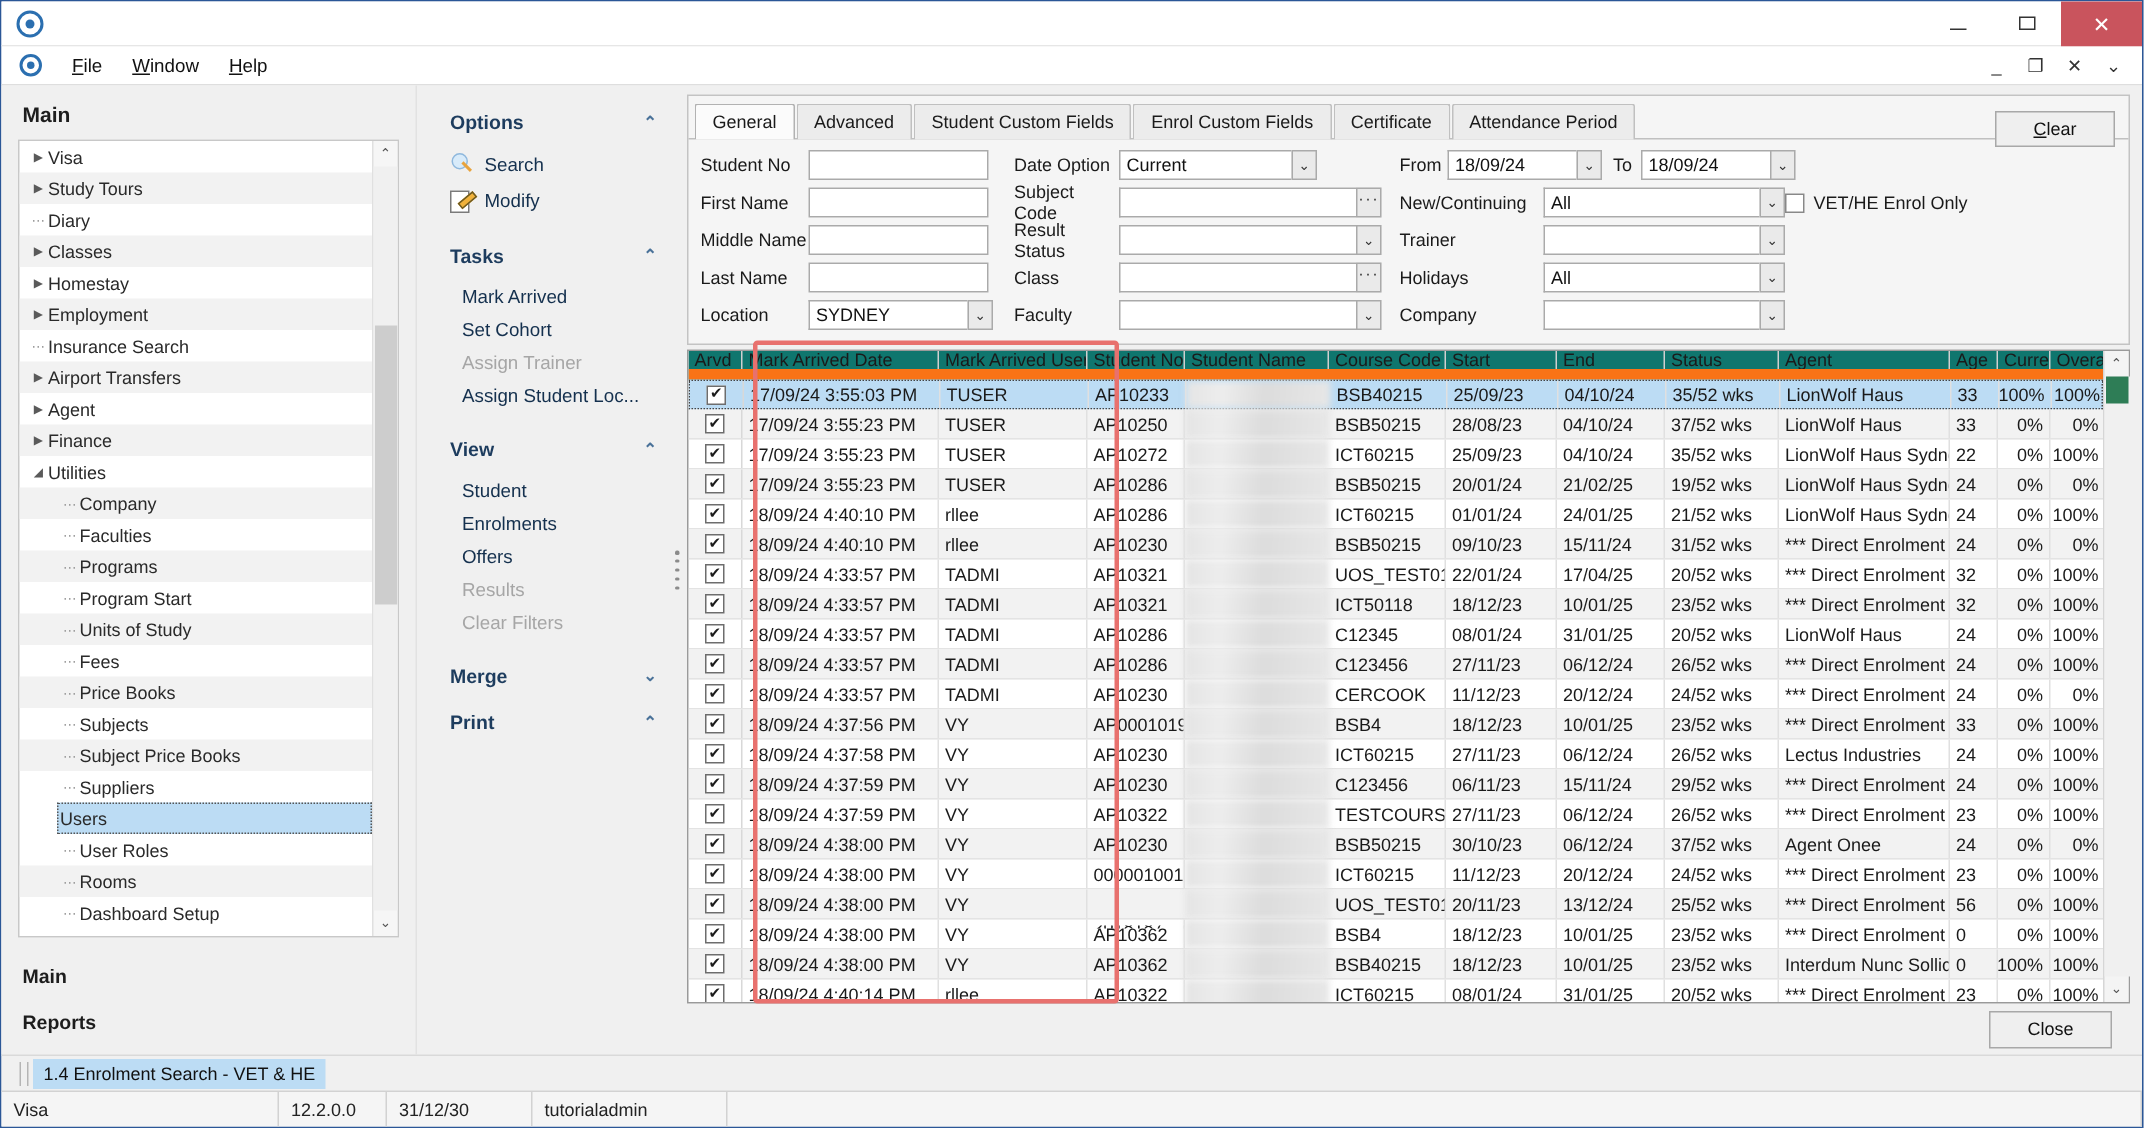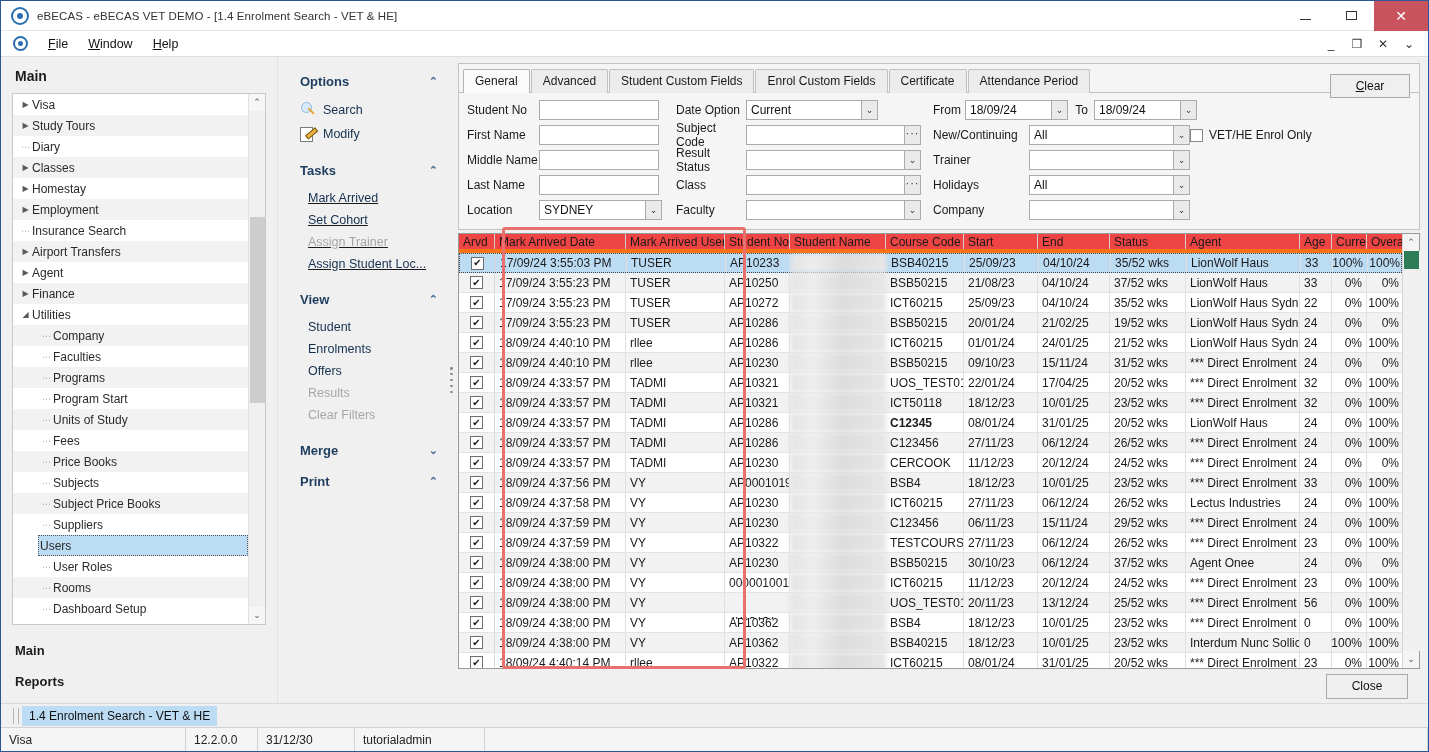--- a/index.html
+++ b/index.html
@@ -164,21 +164,21 @@
   .chk { width:13px; height:13px; border:1px solid #888; background:#fff; display:inline-block; }
   .clearbtn {
     position:absolute; right:9px; top:10px; width:80px; height:24px;
     border:1px solid #a8a8a8; background:#efefef; display:flex; align-items:center;
     justify-content:center; font-size:12px; color:#111;
   }
   .clearbtn u { text-decoration:underline; }
   
   .gridwrap { flex:1; min-height:0; display:flex; border:1px solid #9a9a9a; background:#fff; }
   .grid { flex:1; min-width:0; display:flex; flex-direction:column; overflow:hidden; }
-  .ghead { display:flex; height:19px; background:#ef4444; border-bottom:4px solid #f97316; }
+  .ghead { display:flex; height:19px; background:#0f766e; border-bottom:7px solid #f97316; }
   .gh {
     font-size:12px; color:#1a1a1a; padding:1px 4px; border-right:1px solid #cfcfcf;
     white-space:nowrap; overflow:hidden; display:flex; align-items:center;
   }
   .grows { flex:1; overflow:hidden; }
   .grow { display:flex; height:20px; border-bottom:1px solid #e3e3e3; }
   .grow.alt { background:#f2f2f2; }
   .grow.sel { background:#bcdcf4; border:1px dotted #444; }
   .gc {
     font-size:12px; color:#1a1a1a; padding:1px 4px; border-right:1px solid #e0e0e0;
@@ -229,21 +229,20 @@
 </style>
 </head>
 <body>
 
 <div class="app-window">
 
   <div class="titlebar">
     <div class="tb-icon">
         <i></i>
       </div>
-    <div class="tb-title">eBECAS - eBECAS VET DEMO - [1.4 Enrolment Search - VET &amp; HE]</div>
     <div class="tb-spacer"></div>
     <div class="tb-btns">
       <div class="tb-btn">
           <span class="glyph-min"></span>
         </div>
       <div class="tb-btn">
           <span class="glyph-max"></span>
         </div>
       <div class="tb-btn close">✕</div>
     </div>
@@ -397,21 +396,21 @@
             </div>
             <div class="opt-item">
               <span class="ico ico-modify"></span>
               <span>Modify</span>
             </div>
           </div>
           <div class="sec-head">
             <span>Tasks</span>
             <span class="chev">⌃</span>
           </div>
-          <div style="margin-bottom: 14px; margin-top: 6px; text-decoration: underline;">
+          <div style="margin-bottom: 14px; margin-top: 6px;">
             <div class="opt-item plain">
               <span>Mark Arrived</span>
             </div>
             <div class="opt-item plain">
               <span>Set Cohort</span>
             </div>
             <div class="opt-item plain disabled">
               <span>Assign Trainer</span>
             </div>
             <div class="opt-item plain">
@@ -624,21 +623,21 @@
                 </div>
                 <div class="grow alt">
                   <div class="gc ctr" style="width: 36px; flex: 0 0 36px;">
                     <span class="cellchk">✔</span>
                   </div>
                   <div class="gc" style="width: 131px; flex: 0 0 131px;">17/09/24 3:55:23 PM</div>
                   <div class="gc" style="width: 99px; flex: 0 0 99px;">TUSER</div>
                   <div class="gc" style="width: 65px; flex: 0 0 65px;">AP10250</div>
                   <div class="gc blurcol" style="width: 96px; flex: 0 0 96px;"></div>
                   <div class="gc" style="width: 78px; flex: 0 0 78px;">BSB50215</div>
-                  <div class="gc" style="width: 74px; flex: 0 0 74px;">21/08/23</div>
+                  <div class="gc" style="width: 74px; flex: 0 0 74px;">28/08/23</div>
                   <div class="gc" style="width: 72px; flex: 0 0 72px;">04/10/24</div>
                   <div class="gc" style="width: 76px; flex: 0 0 76px;">37/52 wks</div>
                   <div class="gc" style="width: 114px; flex: 0 0 114px;">LionWolf Haus</div>
                   <div class="gc" style="width: 32px; flex: 0 0 32px;">33</div>
                   <div class="gc num" style="width: 35px; flex: 0 0 35px;">0%</div>
                   <div class="gc num" style="width: 37px; flex: 0 0 37px;">0%</div>
                 </div>
                 <div class="grow">
                   <div class="gc ctr" style="width: 36px; flex: 0 0 36px;">
                     <span class="cellchk">✔</span>
@@ -742,21 +741,21 @@
                   <div class="gc num" style="width: 37px; flex: 0 0 37px;">100%</div>
                 </div>
                 <div class="grow">
                   <div class="gc ctr" style="width: 36px; flex: 0 0 36px;">
                     <span class="cellchk">✔</span>
                   </div>
                   <div class="gc" style="width: 131px; flex: 0 0 131px;">18/09/24 4:33:57 PM</div>
                   <div class="gc" style="width: 99px; flex: 0 0 99px;">TADMI</div>
                   <div class="gc" style="width: 65px; flex: 0 0 65px;">AP10286</div>
                   <div class="gc blurcol" style="width: 96px; flex: 0 0 96px;"></div>
-                  <div class="gc" style="width: 78px; flex: 0 0 78px; font-weight: bold;">C12345</div>
+                  <div class="gc" style="width: 78px; flex: 0 0 78px;">C12345</div>
                   <div class="gc" style="width: 74px; flex: 0 0 74px;">08/01/24</div>
                   <div class="gc" style="width: 72px; flex: 0 0 72px;">31/01/25</div>
                   <div class="gc" style="width: 76px; flex: 0 0 76px;">20/52 wks</div>
                   <div class="gc" style="width: 114px; flex: 0 0 114px;">LionWolf Haus</div>
                   <div class="gc" style="width: 32px; flex: 0 0 32px;">24</div>
                   <div class="gc num" style="width: 35px; flex: 0 0 35px;">0%</div>
                   <div class="gc num" style="width: 37px; flex: 0 0 37px;">100%</div>
                 </div>
                 <div class="grow alt">
                   <div class="gc ctr" style="width: 36px; flex: 0 0 36px;">

